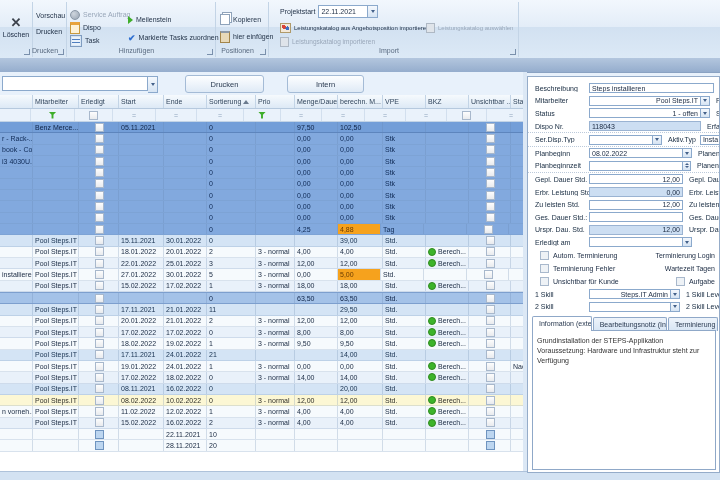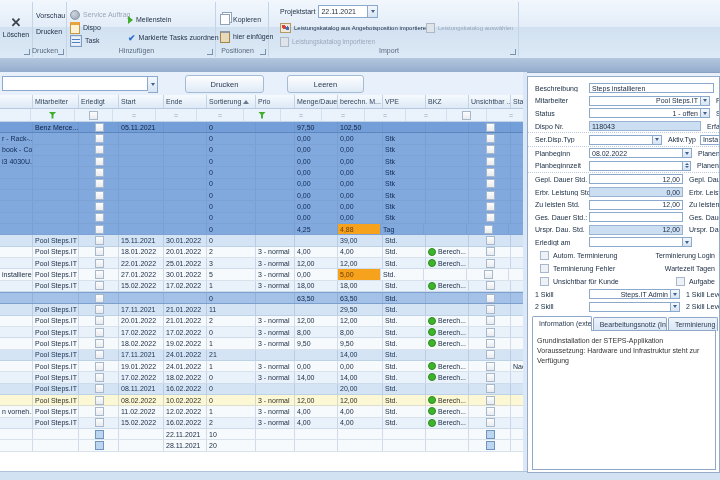--- a/index.html
+++ b/index.html
@@ -188,21 +188,21 @@
 </div>
 
 <div id="band" class="abs"></div>
 
 <div id="searchbar" class="abs">
   <div id="search-combo">
     <span class="val"></span>
     <span class="arr" style="height:15px;"></span>
   </div>
   <div class="toolbtn" style="left:185px;width:77px;">Drucken</div>
-  <div class="toolbtn" style="left:287px;width:75px;">Leeren</div>
+  <div class="toolbtn" style="left:287px;width:75px;">Intern</div>
 </div>
 
 <div id="grid" class="abs">
   <div id="grid-head">
       <div class="hcell" style="width: 30px;">
         <span></span>
       </div>
       <div class="hcell" style="width: 43px;">
         <span>Mitarbeiter</span>
       </div>

